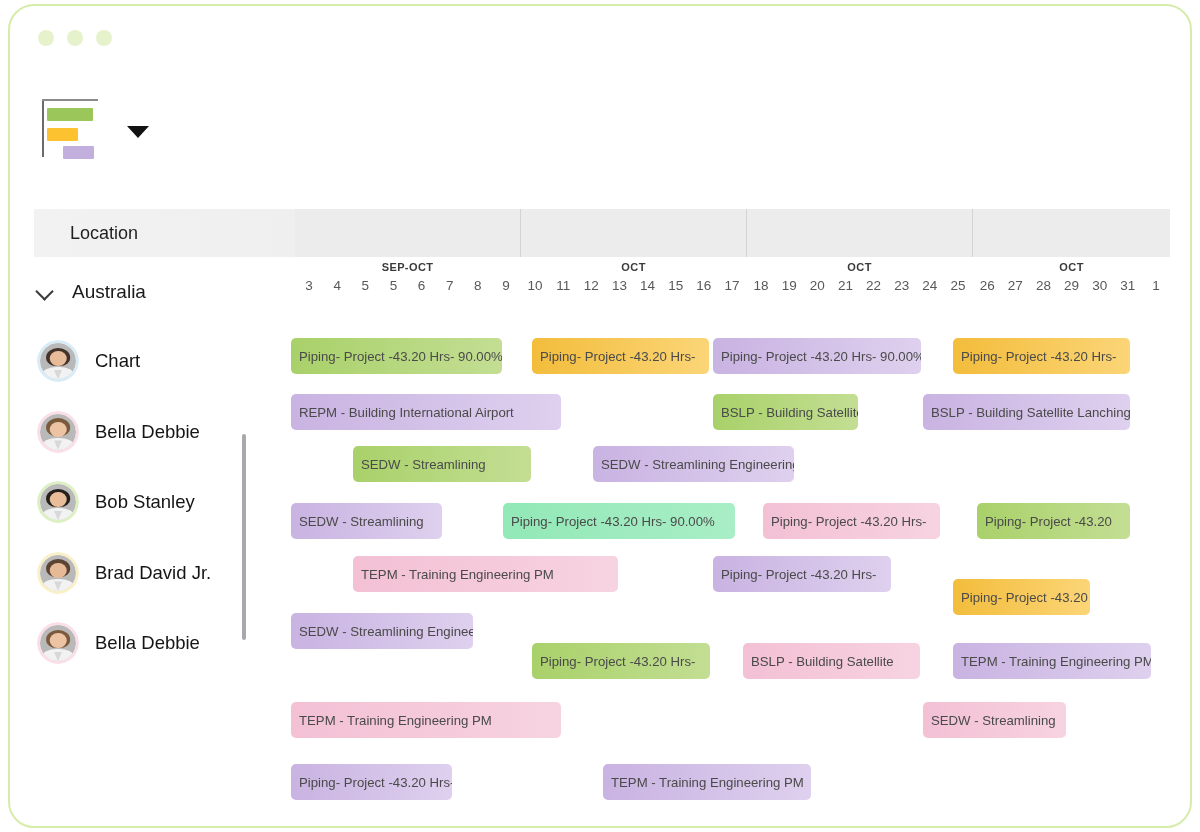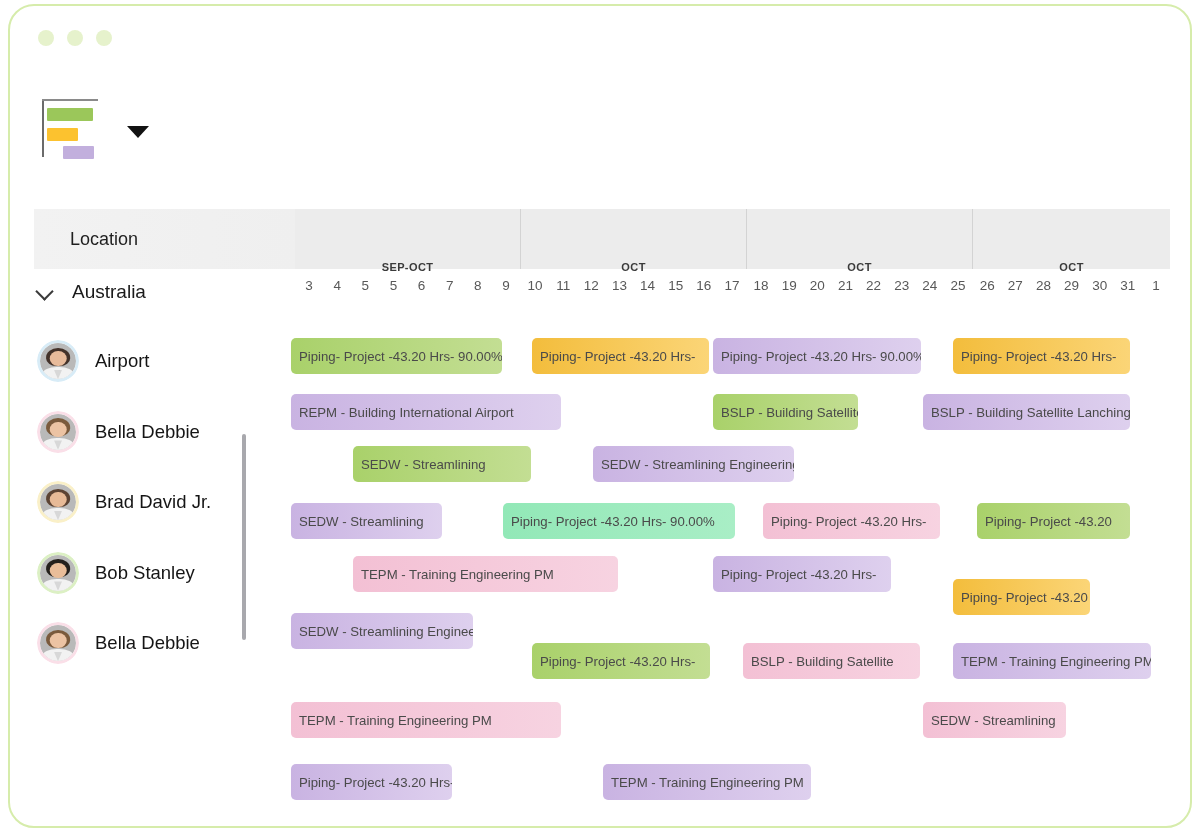--- a/index.html
+++ b/index.html
@@ -84,21 +84,21 @@
     margin-top: 8px;
     cursor: pointer;
   }
 
   
   #timeline-header {
     position: absolute;
     left: 24px;
     top: 203px;
     width: 1136px;
-    height: 60px;
+    height: 48px;
     background: linear-gradient(90deg,#f3f3f3 0%,#f0f0f0 55%,#ebebeb 100%);
     display: flex;
   }
   #location-cell {
     width: 261px;
     flex: 0 0 261px;
     display: flex;
     align-items: center;
     padding-left: 36px;
     background: linear-gradient(90deg,#f2f2f2 0%,#efefef 100%);
@@ -373,57 +373,57 @@
       <div class="resource-row">
         <div class="avatar">
           <span class="photo">
             <span class="hair" style="background:#43322a"></span>
             <span class="face" style="background:#e8bb9b"></span>
             <span class="body"></span>
             <span class="collar"></span>
           </span>
           <span class="ring" style="border-color:#d8ecf7"></span>
         </div>
-        <span class="resource-name">Airport</span>
+        <span class="resource-name">Chart</span>
       </div>
       <div class="resource-row">
         <div class="avatar">
           <span class="photo">
             <span class="hair" style="background:#7a5a3c"></span>
             <span class="face" style="background:#ecc3a3"></span>
             <span class="body"></span>
             <span class="collar"></span>
           </span>
           <span class="ring" style="border-color:#fadfe8"></span>
         </div>
         <span class="resource-name">Bella Debbie</span>
       </div>
       <div class="resource-row">
         <div class="avatar">
           <span class="photo">
+            <span class="hair" style="background:#24201c"></span>
+            <span class="face" style="background:#e9bd99"></span>
+            <span class="body"></span>
+            <span class="collar"></span>
+          </span>
+          <span class="ring" style="border-color:#dcf0c4"></span>
+        </div>
+        <span class="resource-name">Bob Stanley</span>
+      </div>
+      <div class="resource-row">
+        <div class="avatar">
+          <span class="photo">
             <span class="hair" style="background:#5c4333"></span>
             <span class="face" style="background:#e7ba97"></span>
             <span class="body"></span>
             <span class="collar"></span>
           </span>
           <span class="ring" style="border-color:#faf0c8"></span>
         </div>
         <span class="resource-name">Brad David Jr.</span>
-      </div>
-      <div class="resource-row">
-        <div class="avatar">
-          <span class="photo">
-            <span class="hair" style="background:#24201c"></span>
-            <span class="face" style="background:#e9bd99"></span>
-            <span class="body"></span>
-            <span class="collar"></span>
-          </span>
-          <span class="ring" style="border-color:#dcf0c4"></span>
-        </div>
-        <span class="resource-name">Bob Stanley</span>
       </div>
       <div class="resource-row">
         <div class="avatar">
           <span class="photo">
             <span class="hair" style="background:#7a5a3c"></span>
             <span class="face" style="background:#ecc3a3"></span>
             <span class="body"></span>
             <span class="collar"></span>
           </span>
           <span class="ring" style="border-color:#fadfe8"></span>

